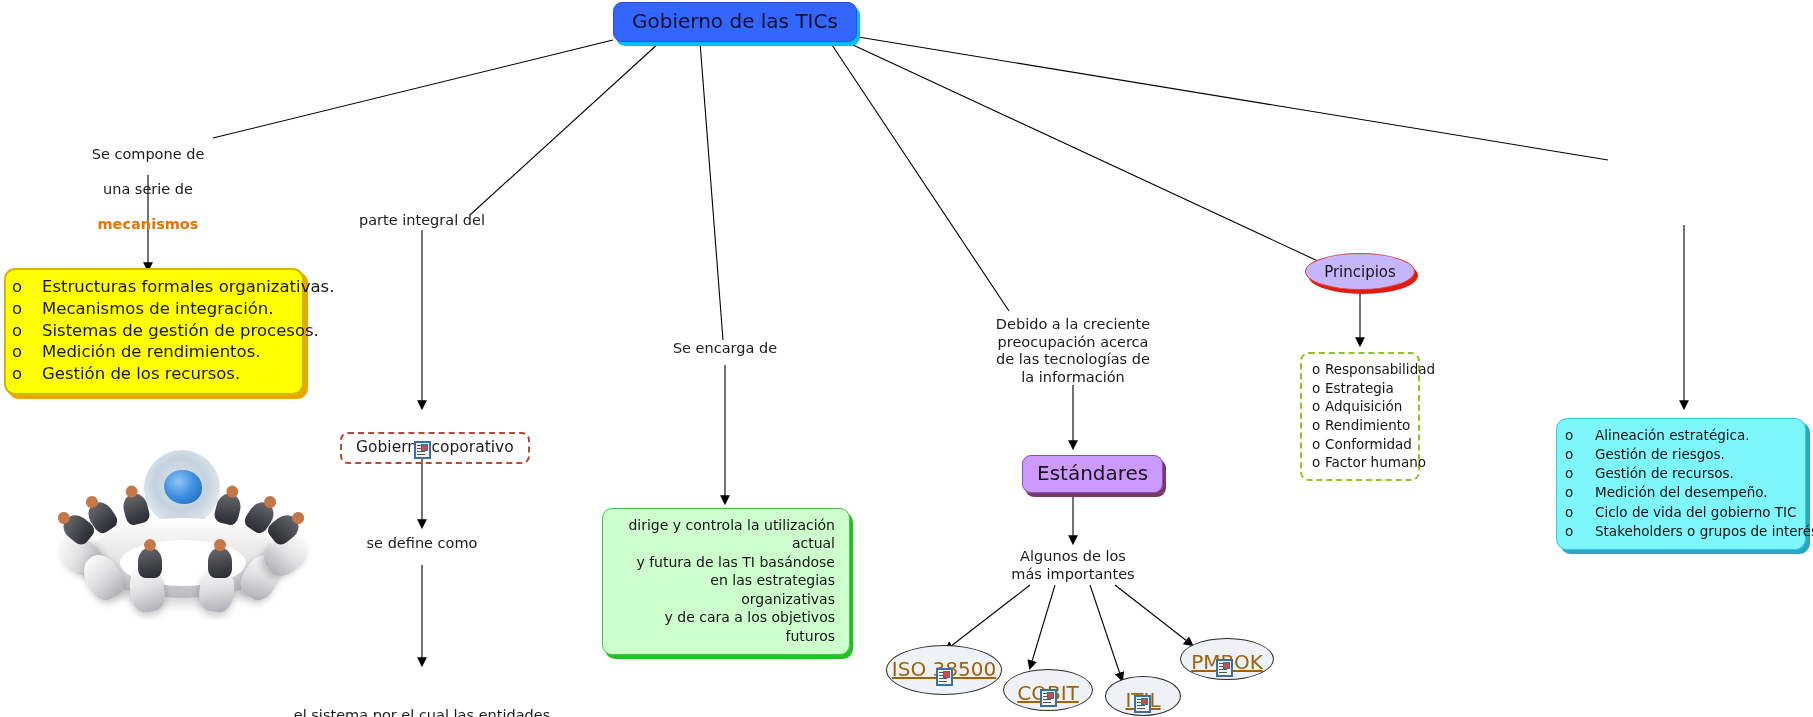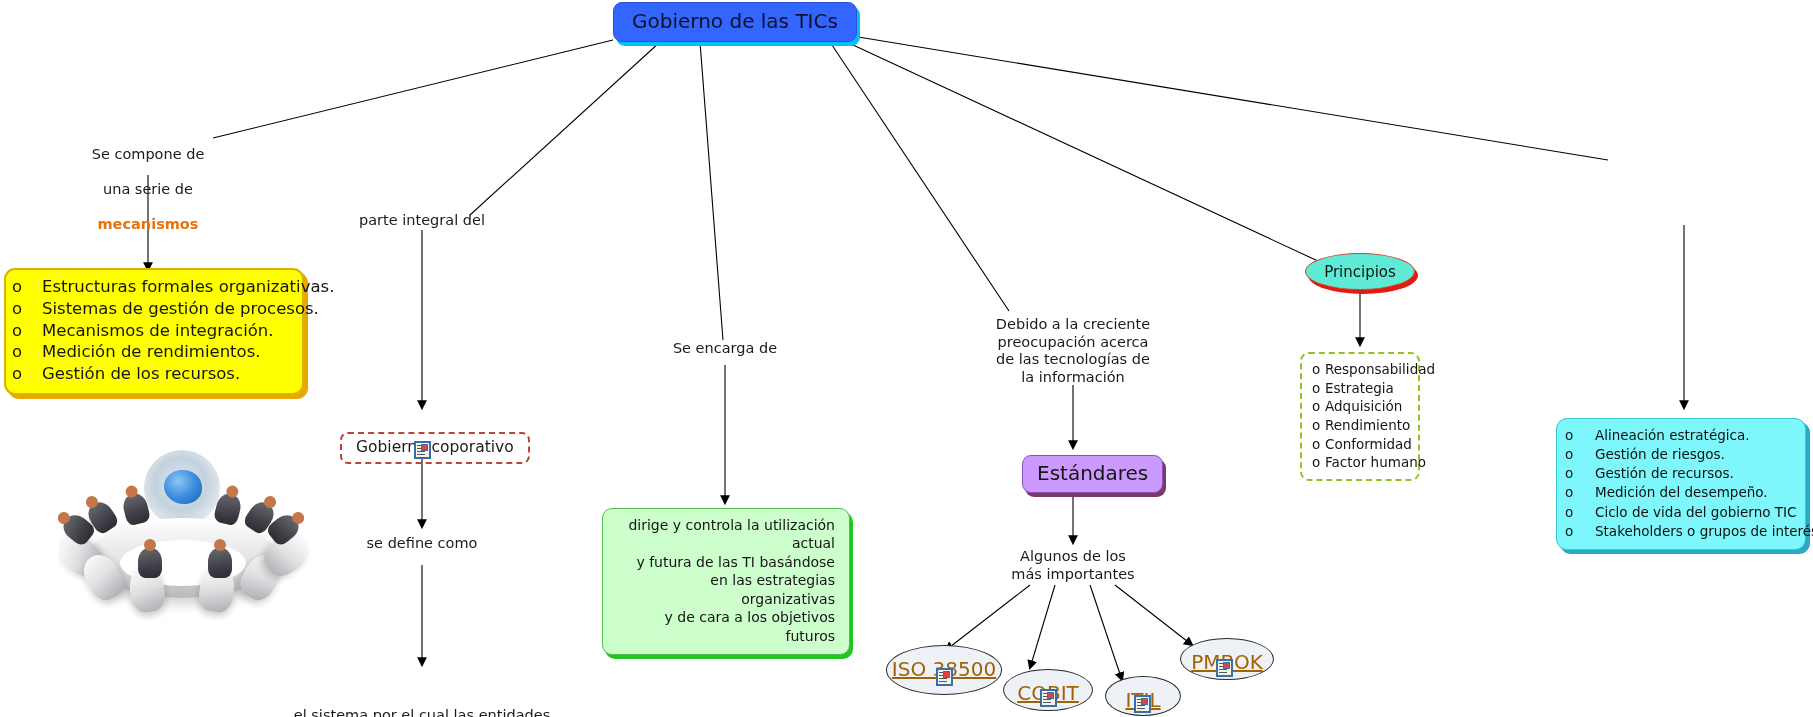--- a/index.html
+++ b/index.html
@@ -133,21 +133,21 @@
     padding: 7px 14px 9px 14px;
     font-size: 14px;
     color: #141414;
     line-height: 1.32;
     text-align: right;
     white-space: pre-line;
   }
 
   
   .ellipse-red {
-    background: #5eead4;
+    background: #c4b5fd;
     border: 1px solid #e03d33;
     border-radius: 50%;
     box-shadow: 3px 4px 0 0 #e01b10;
     font-size: 15px;
     color: #141414;
     display: flex;
     align-items: center;
     justify-content: center;
     white-space: nowrap;
   }
@@ -338,22 +338,22 @@
   <div class="node root-node" style="left:613px; top:2px;">Gobierno de las TICs</div>
 
   <div class="link-label" style="left:58px; top:128px; width:180px;">
     <div>Se compone de</div>
     <div>una serie de</div>
     <div class="accent">mecanismos</div>
   </div>
 
   <div class="node yellow-box" style="left:4px; top:268px; width:300px;">
     <div class="li"><span class="bullet">o</span><span>Estructuras formales organizativas.</span></div>
+    <div class="li"><span class="bullet">o</span><span>Mecanismos de integración.</span></div>
     <div class="li"><span class="bullet">o</span><span>Sistemas de gestión de procesos.</span></div>
-    <div class="li"><span class="bullet">o</span><span>Mecanismos de integración.</span></div>
     <div class="li"><span class="bullet">o</span><span>Medición de rendimientos.</span></div>
     <div class="li"><span class="bullet">o</span><span>Gestión de los recursos.</span></div>
   </div>
 
   <div class="link-label" style="left:322px; top:212px; width:200px;">parte integral del</div>
 
   <div class="node dashed-red" style="left:340px; top:432px;">Gobierno coporativo</div>
   <div class="doc-icon" style="left:414px; top:441px;"></div>
 
   <div class="link-label" style="left:322px; top:535px; width:200px;">se define como</div>

